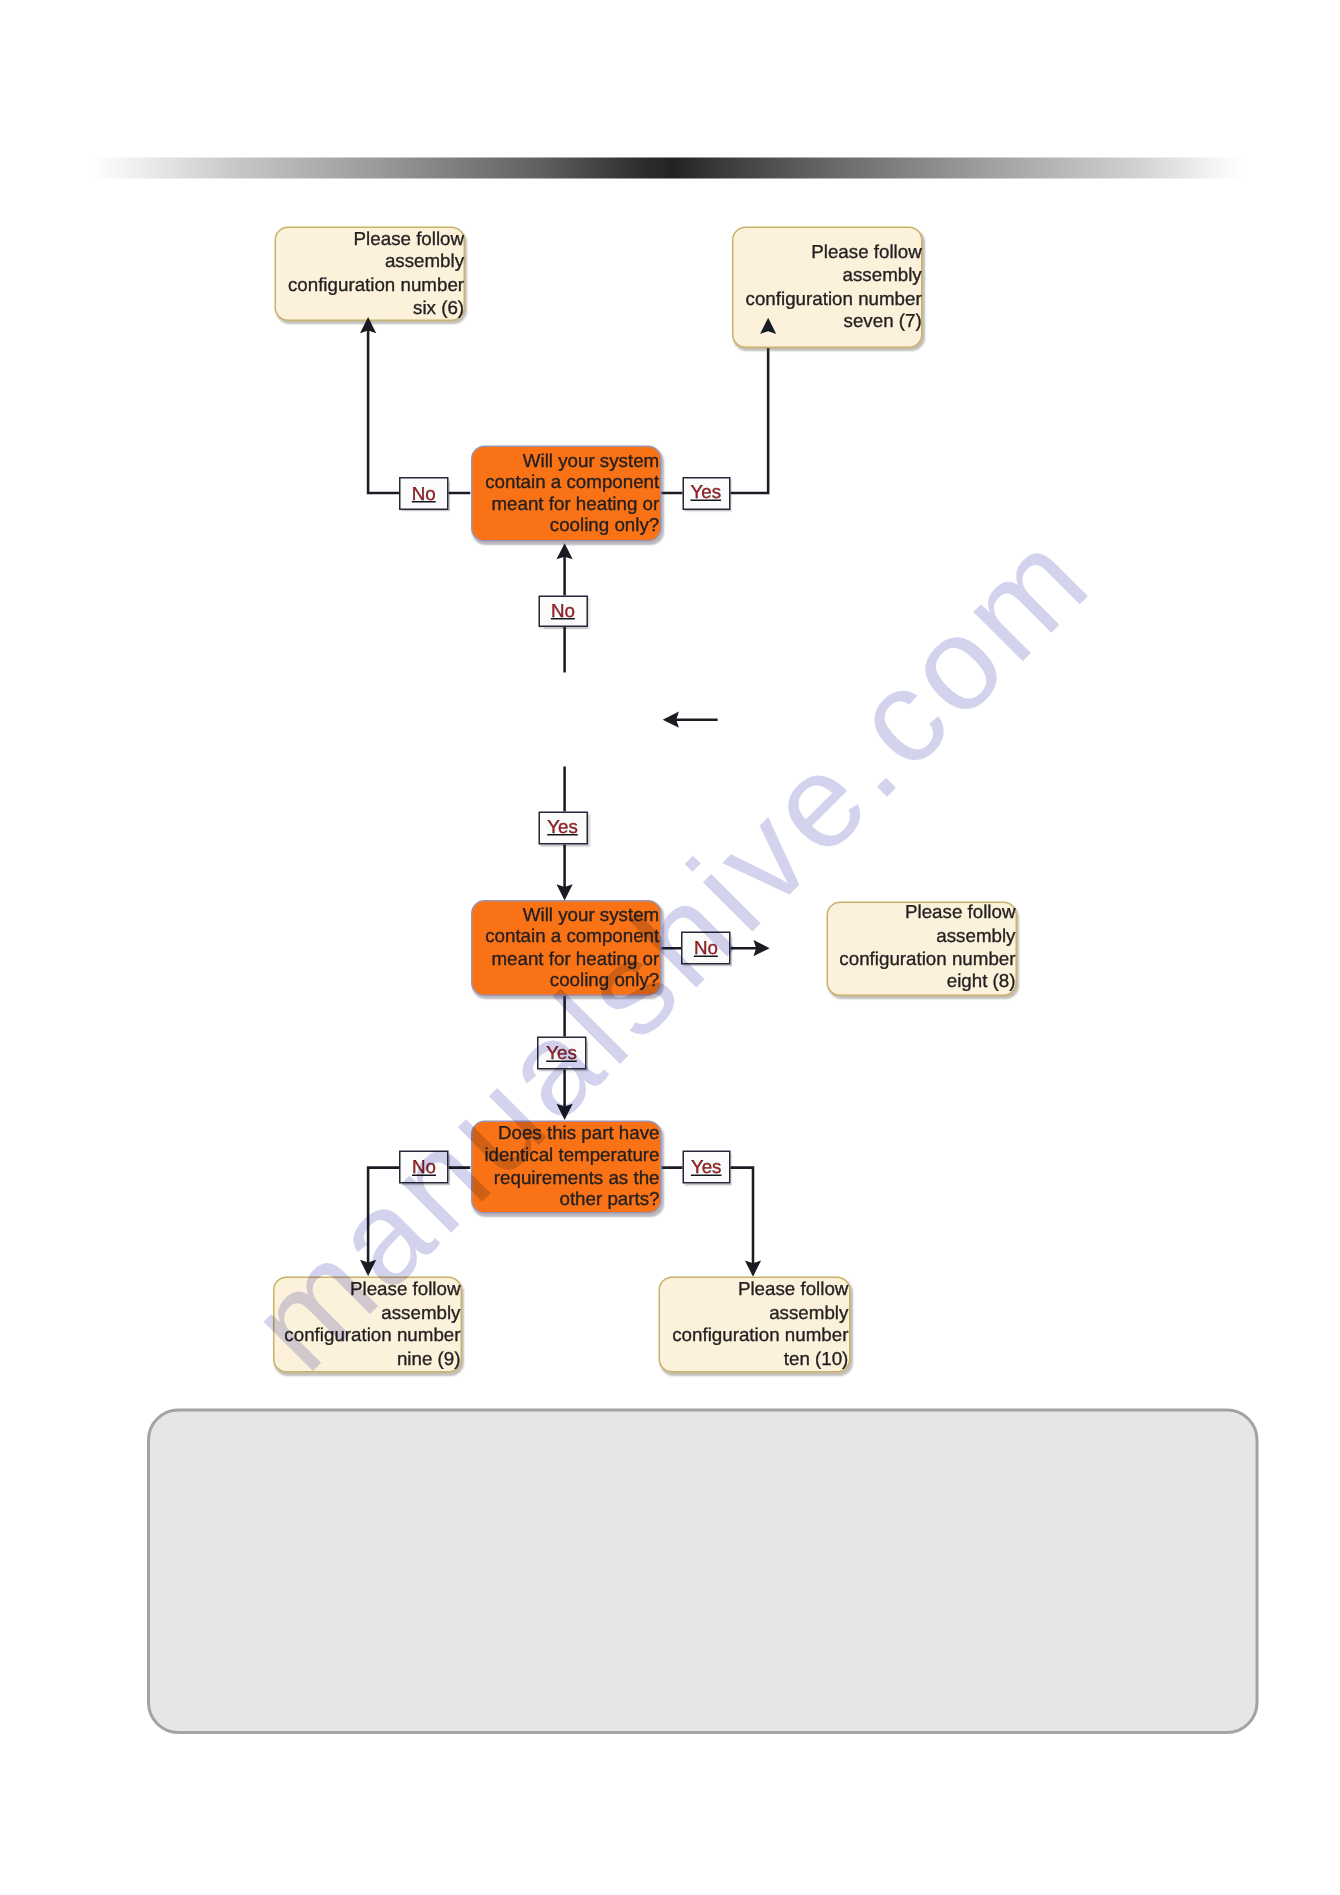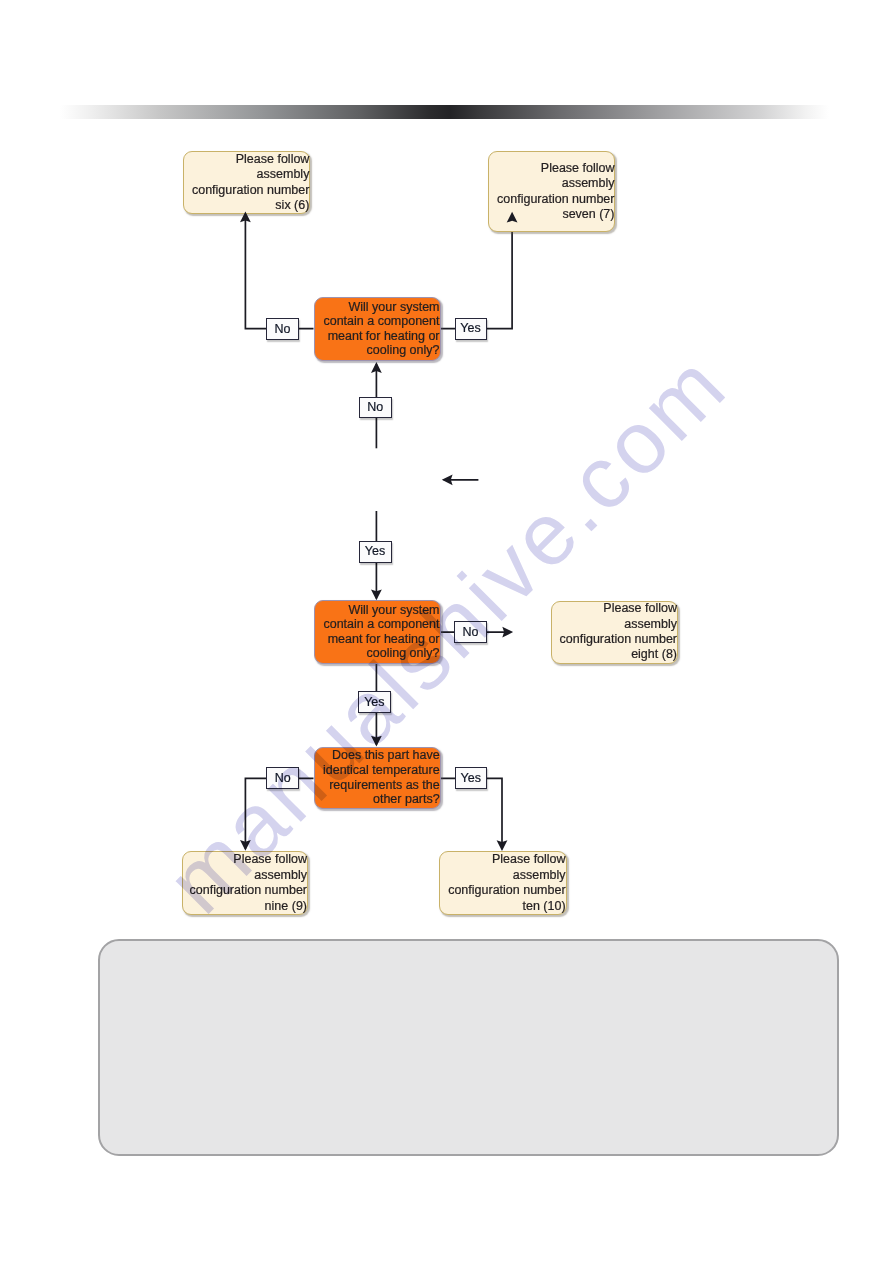--- a/index.html
+++ b/index.html
@@ -17,22 +17,22 @@
 
   .node{position:absolute;box-sizing:border-box;display:flex;align-items:center;justify-content:center;
     text-align:right;font-size:12.5px;color:#231f20;-webkit-text-stroke:0.22px #231f20;}
   .yellow{background:#fcf2dc;border:1.35px solid #c9b268;border-radius:9px;line-height:15.4px;
     box-shadow:1.3px 1.8px 1.3px rgba(95,88,72,.38);}
   .purple{background:#f97316;border:1.5px solid #9d93b0;border-radius:9px;line-height:14.6px;
     box-shadow:1.3px 1.8px 1.3px rgba(85,80,95,.4);}
   .green{background:#e4ebdd;border-radius:8px;font-size:26px;color:#000;}
 
   .lbl{position:absolute;box-sizing:border-box;background:#fbfbfc;border:1.8px solid #27273a;
-    display:flex;align-items:center;justify-content:center;font-size:12.5px;color:#0f172a;line-height:1;-webkit-text-stroke:0.2px #15151c;
-    box-shadow:1.2px 1.6px 1.1px rgba(0,0,0,.22);}
+    display:flex;align-items:center;justify-content:center;font-size:12.5px;color:#b91c1c;line-height:1;-webkit-text-stroke:0.2px #15151c;
+    box-shadow:1.2px 1.6px 1.1px rgba(0,0,0,.22);text-decoration:underline;}
 
   .graybox{position:absolute;left:97.5px;top:938.8px;width:741px;height:217.4px;background:#e6e6e7;
     border:2.2px solid #a3a3a5;border-radius:21px;box-sizing:border-box;}
 
   .wmwrap{position:absolute;left:0;top:0;width:893px;height:1263px;pointer-events:none;
     mix-blend-mode:multiply;overflow:hidden;}
   .wm{position:absolute;left:147.0px;top:861.0px;font-size:88px;letter-spacing:4.12px;color:#d4d3ee;white-space:nowrap;
     transform:rotate(-45deg);transform-origin:0 0;}
 </style>
 </head>

